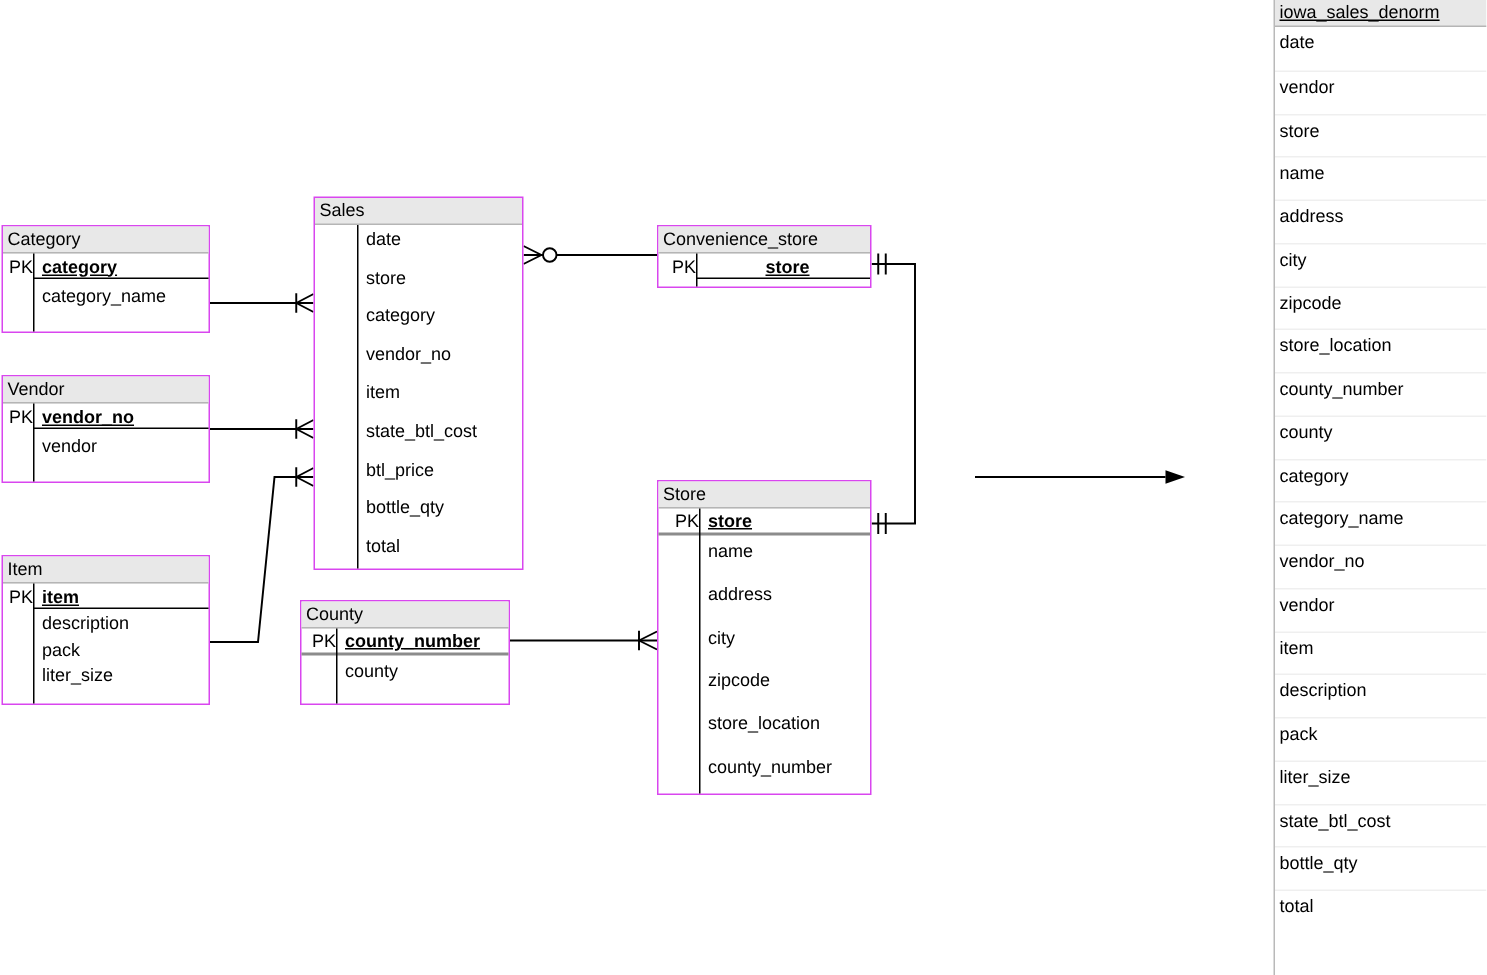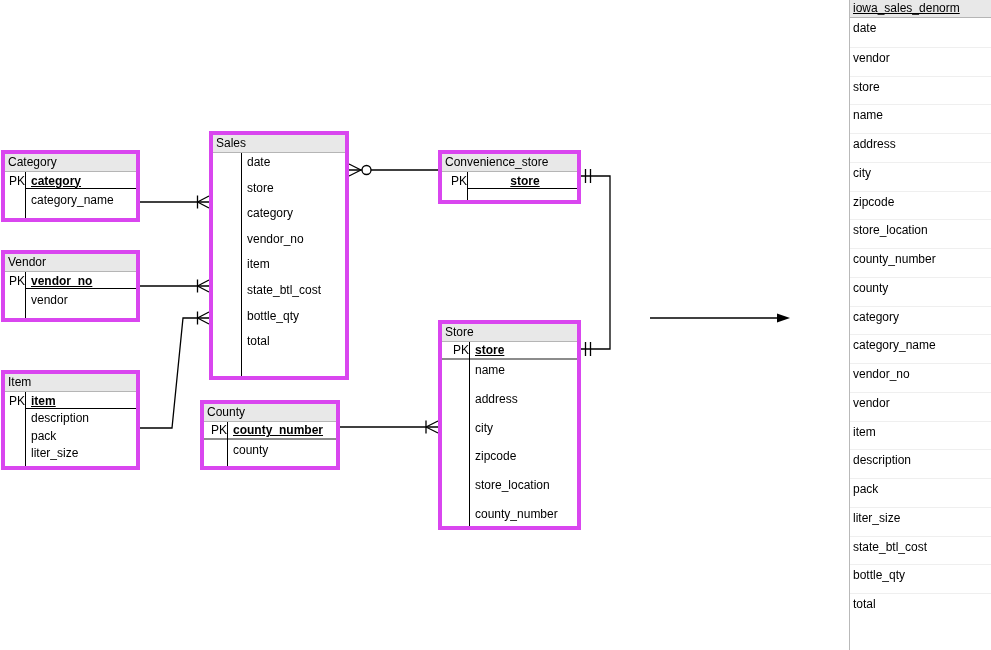--- a/index.html
+++ b/index.html
@@ -7,21 +7,21 @@
     width: 991px; height: 650px;
     background: #ffffff;
     font-family: "Liberation Sans", sans-serif;
     overflow: hidden;
   }
   #canvas { position: relative; width: 991px; height: 650px; background: #fff; }
 
   
   .entity {
     position: absolute;
-    border: 4px solid #d946ef;
+    border: 1px solid #d946ef;
     background: #fff;
     font-size: 12px;
     color: #000;
   }
   .entity-header {
     height: 18px; line-height: 17px;
     background: #e8e8e8;
     border-bottom: 1px solid #b5b5b5;
     padding-left: 3px;
     white-space: nowrap; overflow: hidden;
@@ -197,30 +197,34 @@
         <div class="erow fld">
           <span class="pkcell"></span>
           <span class="fname">item</span>
         </div>
         <div class="erow fld">
           <span class="pkcell"></span>
           <span class="fname">state_btl_cost</span>
         </div>
         <div class="erow fld">
           <span class="pkcell"></span>
+          <span class="fname">btl_price</span>
+        </div>
+        <div class="erow fld">
+          <span class="pkcell"></span>
           <span class="fname">bottle_qty</span>
         </div>
         <div class="erow fld">
           <span class="pkcell"></span>
           <span class="fname">total</span>
         </div>
       </div>
   </div>
 
-  <div class="entity pk-line-col" style="left:438px; top:150px; width:143px; height:54px; --pkw:25px; --falign:center;">
+  <div class="entity pk-line-col" style="left:438px; top:150px; width:143px; height:42px; --pkw:25px; --falign:center;">
     <div class="entity-header">Convenience_store</div>
     <div class="entity-divider"></div>
     <div class="entity-rows">
         <div class="erow pk">
           <span class="pkcell">PK</span>
           <span class="fname">store</span>
         </div>
       </div>
   </div>
 

